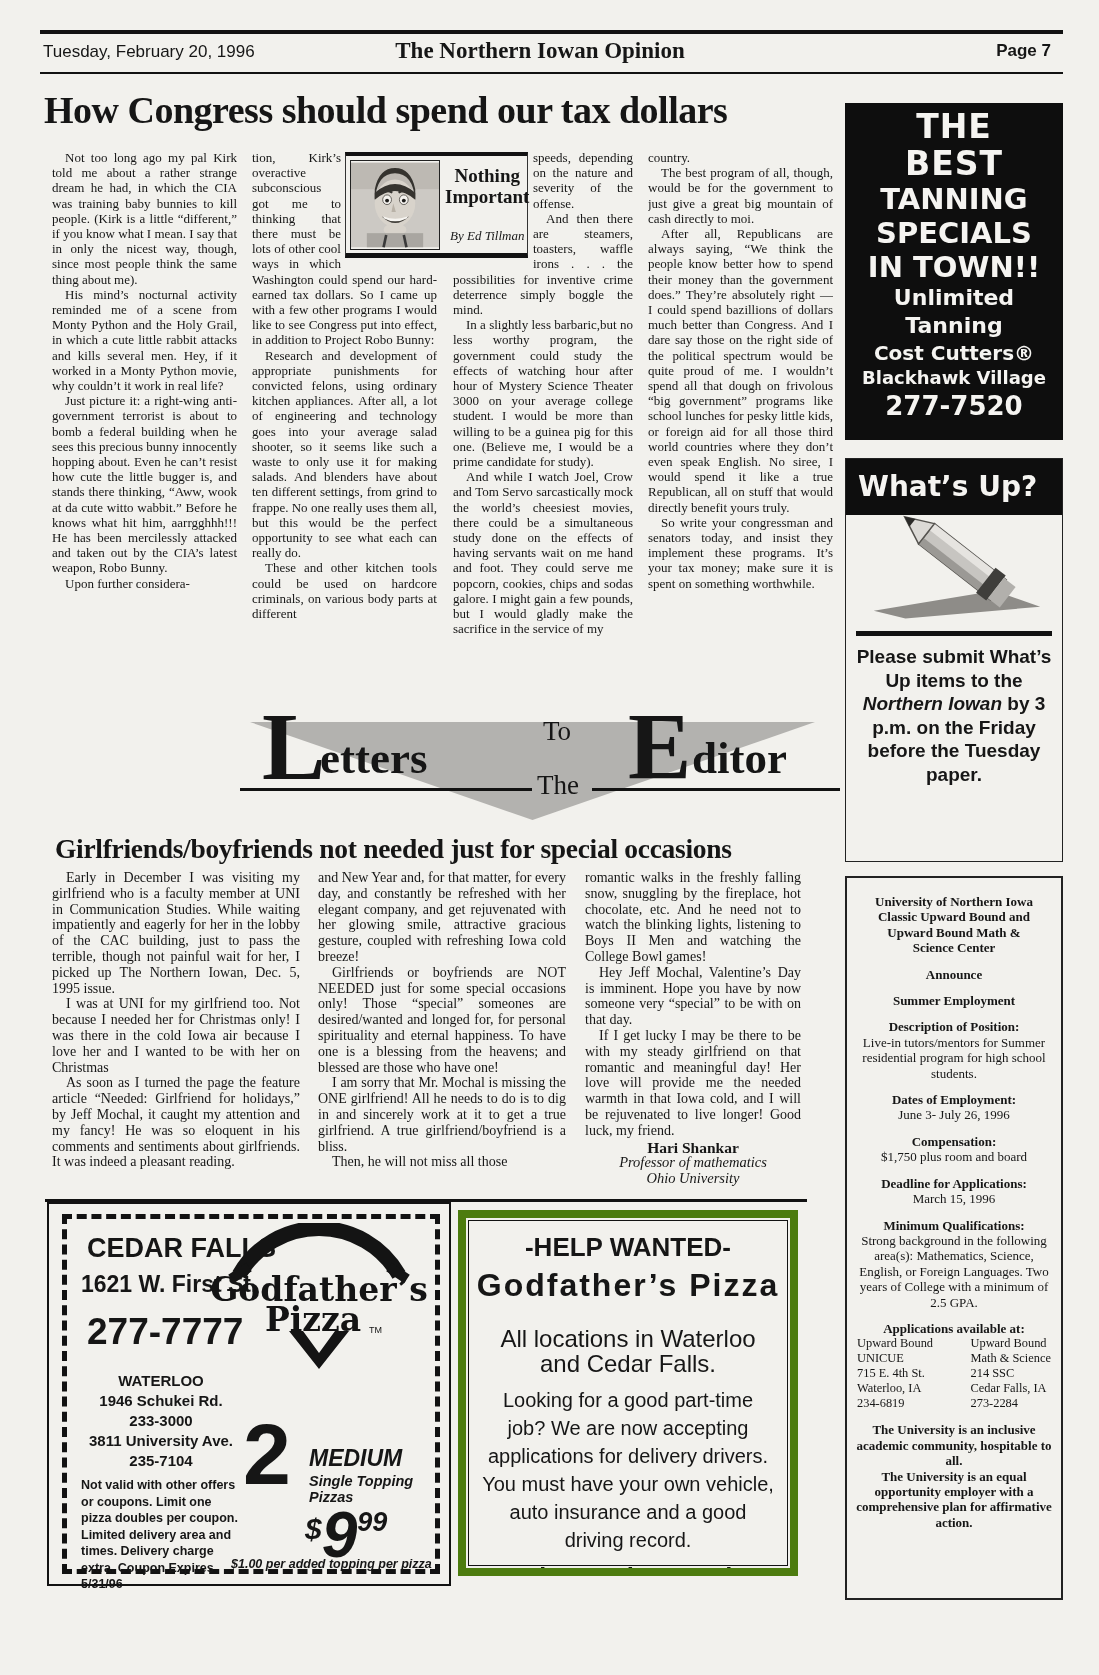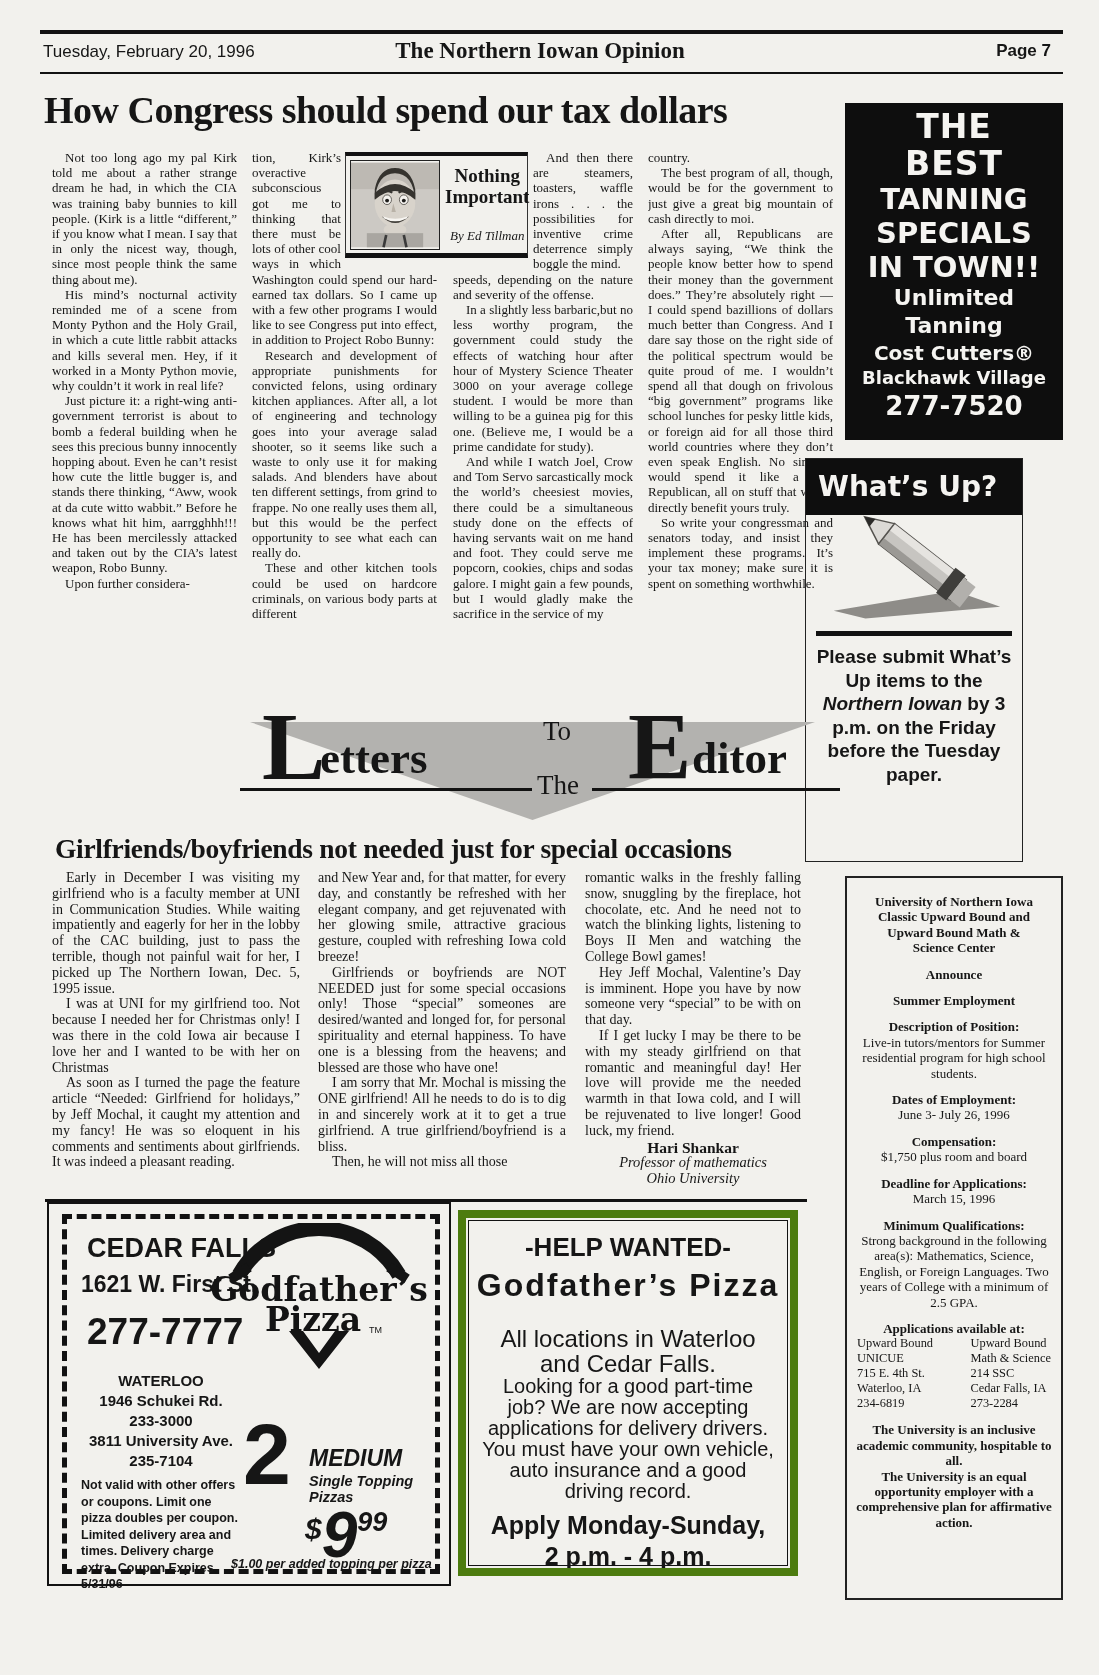--- a/index.html
+++ b/index.html
@@ -45,21 +45,21 @@
              background:#0e0e0e; color:#f5f4f1; text-align:center;
              font-family:"DejaVu Sans",sans-serif; font-weight:bold; padding-top:5px; }
   .tn1 { font-size:33px; line-height:37px; letter-spacing:1px; }
   .tn2 { font-size:29px; line-height:34px; }
   .tn3 { font-size:22px; line-height:28px; }
   .tn4 { font-size:20px; line-height:26px; }
   .tn5 { font-size:18px; line-height:24px; }
   .tn6 { font-size:26px; line-height:32px; }
 
   
-  .whatsup { position:absolute; left:805px; top:458px; width:218px; height:404px;
+  .whatsup { position:absolute; left:845px; top:458px; width:218px; height:404px;
              border:1px solid #222; overflow:hidden; }
   .wu-band { height:56px; background:#0e0e0e; color:#f5f4f1; padding-left:12px;
              font-family:"DejaVu Sans",sans-serif; font-weight:bold; font-size:28px; line-height:56px; }
   .wu-art { height:116px; position:relative; }
   .wu-art svg { display:block; width:100%; height:100%; }
   .wu-hr { margin:0 10px; height:5px; background:#121212; }
   .wu-text { padding:9px 10px; font-family:"Liberation Sans",sans-serif; font-weight:bold;
              font-size:19px; line-height:23.5px; text-align:center; }
   .wu-text i { font-style:italic; }
 
@@ -121,21 +121,21 @@
   .cp-price .m { font-size:64px; }
   .cp-price .c { font-size:27px; vertical-align:26px; }
   .cp-top   { position:absolute; left:164px; top:338px; font-weight:bold; font-style:italic; font-size:12.5px; }
 
   .help { position:absolute; left:458px; top:1210px; width:340px; height:366px;
           border:8px solid #4d7c0f; box-shadow:inset 0 0 0 2px #f2f1ed, inset 0 0 0 3px #121212;
           text-align:center; font-family:"Liberation Sans",sans-serif; padding-top:14px; overflow:hidden; }
   .hw-title { font-weight:bold; font-size:26px; }
   .hw-co    { font-weight:bold; font-size:32px; letter-spacing:2px; margin-top:4px; }
   .hw-loc   { font-size:24px; line-height:25px; margin-top:22px; }
-  .hw-body  { font-size:20px; line-height:21px; padding:0 16px; }
+  .hw-body  { font-size:20px; line-height:28px; margin-top:10px; padding:0 16px; }
   .hw-apply { font-weight:bold; font-size:25px; line-height:31px; margin-top:8px; }
 </style>
 </head>
 <body>
 
 <div class="page">
 
   <div class="rule-a"></div>
   <div class="hdr-date">Tuesday, February 20, 1996</div>
   <div class="hdr-mast">The Northern Iowan Opinion</div>
@@ -182,22 +182,22 @@
 
   <div class="a1col" id="a1c2">
     <div class="cut-r"></div>
     <p style="text-indent:0">tion, Kirk’s overactive subconscious got me to thinking that there must be lots of other cool ways in which Washington could spend our hard-earned tax dollars. So I came up with a few other programs I would like to see Congress put into effect, in addition to Project Robo Bunny:</p>
     <p>Research and development of appropriate punishments for convicted felons, using ordinary kitchen appliances. After all, a lot of engineering and technology goes into your average salad shooter, so it seems like such a waste to only use it for making salads. And blenders have about ten different settings, from grind to frappe. No one really uses them all, but this would be the perfect opportunity to see what each can really do.</p>
     <p>These and other kitchen tools could be used on hardcore criminals, on various body parts at different</p>
   </div>
 
   <div class="a1col" id="a1c3">
     <div class="cut-l"></div>
+    <p style="text-indent:0">speeds, depending on the nature and severity of the offense.</p>
     <p>And then there are steamers, toasters, waffle irons . . . the possibilities for inventive crime deterrence simply boggle the mind.</p>
-    <p style="text-indent:0">speeds, depending on the nature and severity of the offense.</p>
     <p>In a slightly less barbaric,but no less worthy program, the government could study the effects of watching hour after hour of Mystery Science Theater 3000 on your average college student. I would be more than willing to be a guinea pig for this one. (Believe me, I would be a prime candidate for study).</p>
     <p>And while I watch Joel, Crow and Tom Servo sarcastically mock the world’s cheesiest movies, there could be a simultaneous study done on the effects of having servants wait on me hand and foot. They could serve me popcorn, cookies, chips and sodas galore. I might gain a few pounds, but I would gladly make the sacrifice in the service of my</p>
   </div>
 
   <div class="a1col" id="a1c4">
     <p style="text-indent:0">country.</p>
     <p>The best program of all, though, would be for the government to just give a great big mountain of cash directly to moi.</p>
     <p>After all, Republicans are always saying, “We think the people know better how to spend their money than the government does.” They’re absolutely right — I could spend bazillions of dollars much better than Congress. And I dare say those on the right side of the political spectrum would be quite proud of me. I wouldn’t spend all that dough on frivolous “big government” programs like school lunches for pesky little kids, or foreign aid for all those third world countries where they don’t even speak English. No siree, I would spend it like a true Republican, all on stuff that would directly benefit yours truly.</p>
     <p>So write your congressman and senators today, and insist they implement these programs. It’s your tax money; make sure it is spent on something worthwhile.</p>
   </div>

